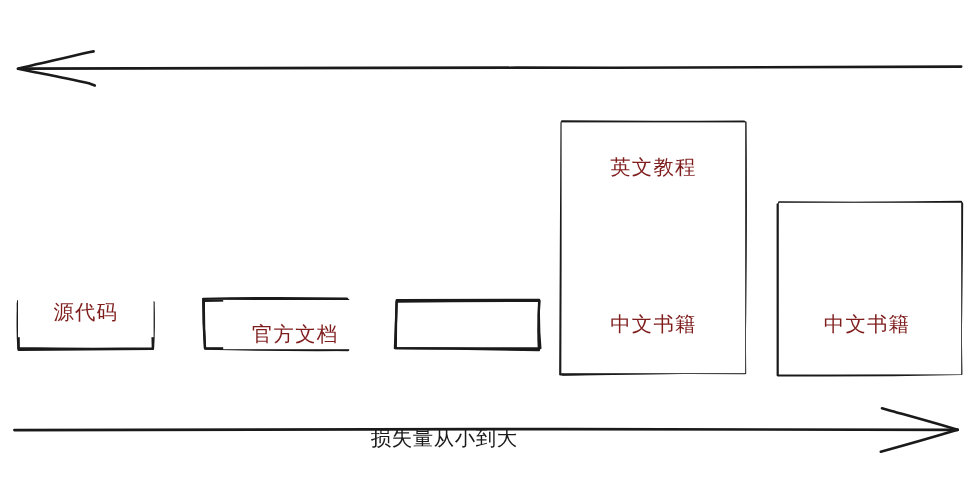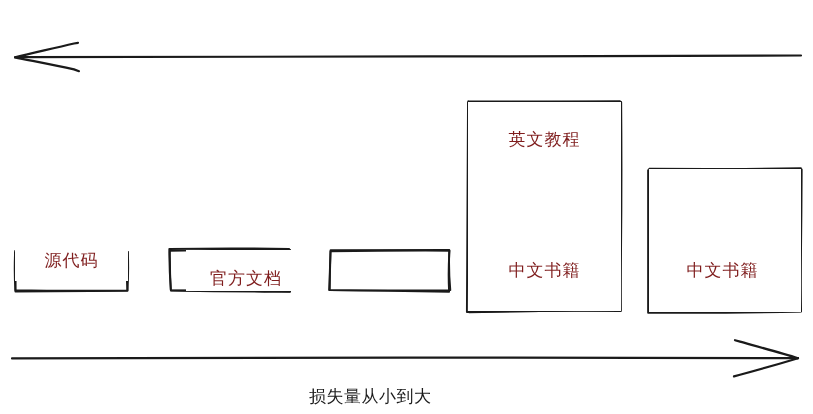--- a/index.html
+++ b/index.html
@@ -26,21 +26,22 @@
     letter-spacing: 0.5px;
     white-space: nowrap;
     font-family: "DejaVu Sans", "Liberation Sans", sans-serif;
   }
   #top-axis-label {
     left: 289px;
     top: 9px;
   }
   #bottom-axis-label {
     left: 309px;
-    top: 386px;
+    top: 358px;
+    font-family: Liberation Mono, monospace;
   }
   svg.layer {
     position: absolute;
     left: 0;
     top: 0;
     width: 813px;
     height: 414px;
     overflow: visible;
   }
   .node-box {

